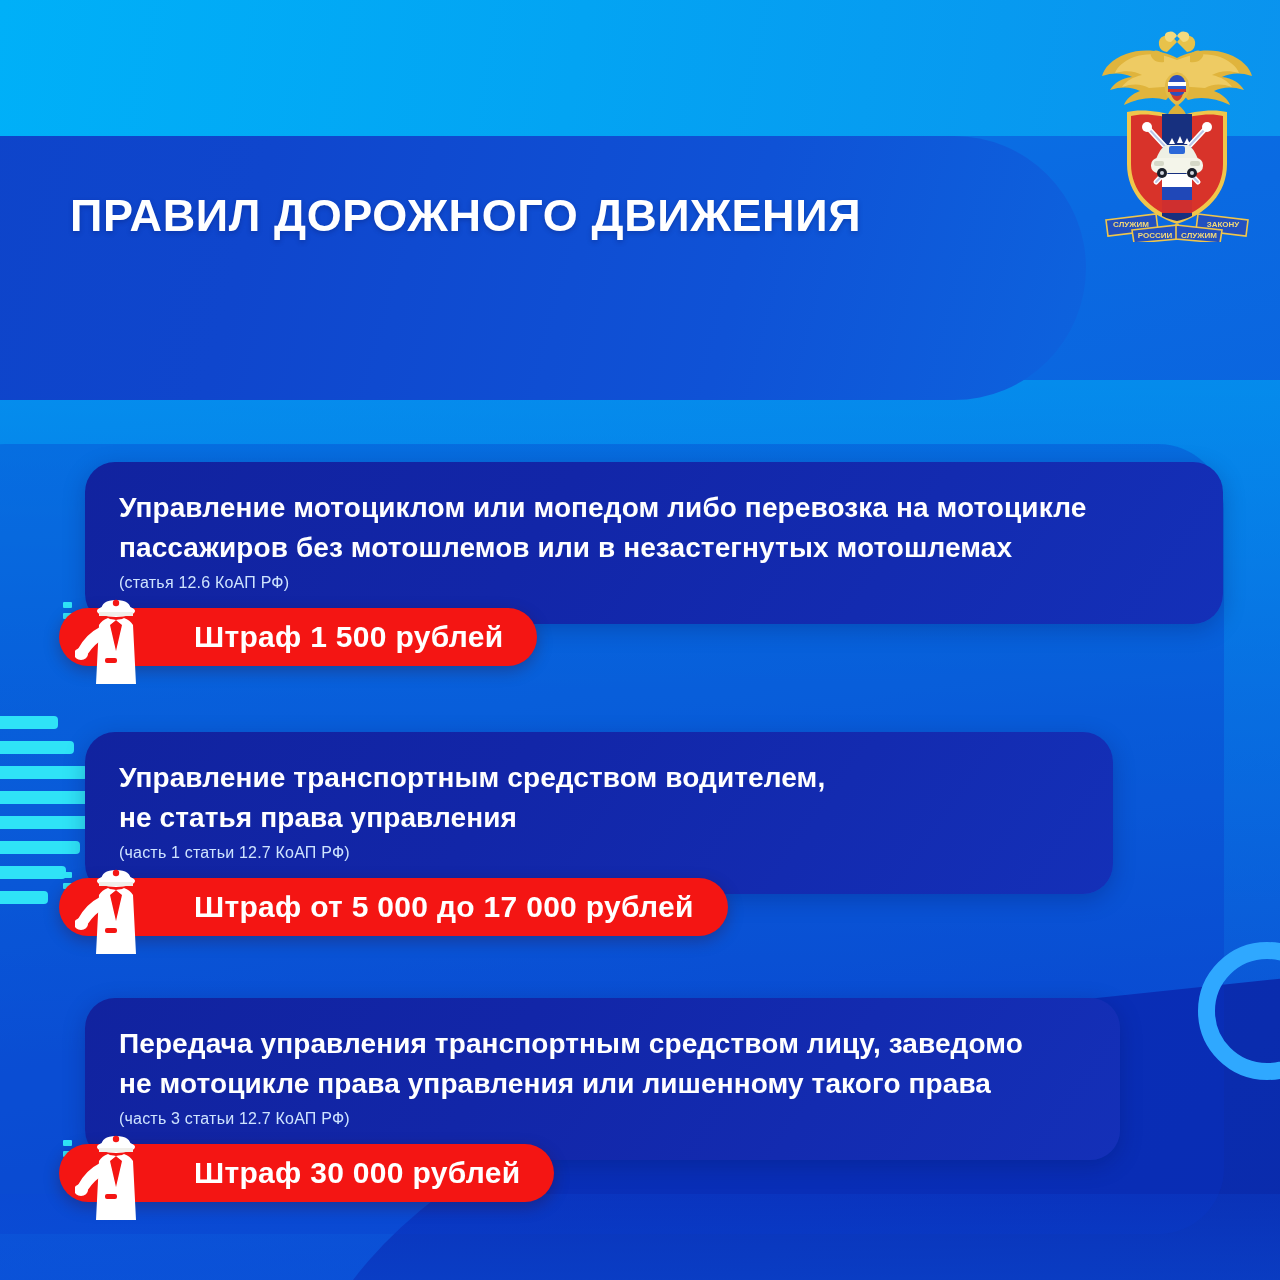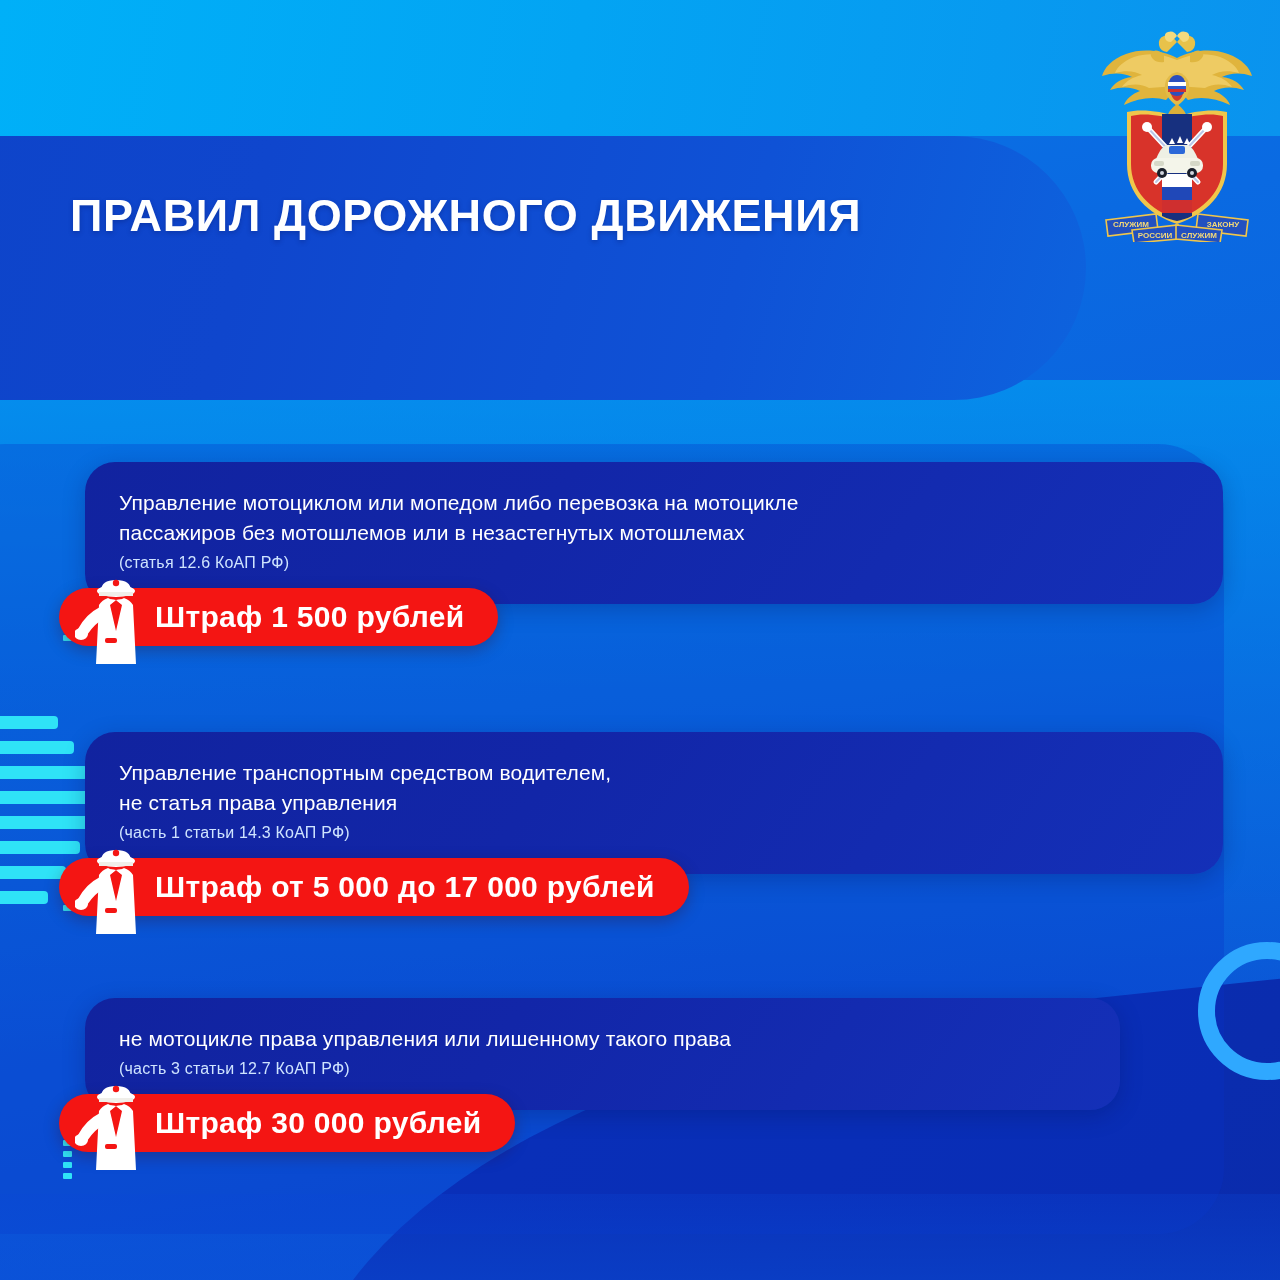--- a/index.html
+++ b/index.html
@@ -90,22 +90,22 @@
   .card{
     position:relative;
     background:linear-gradient(125deg,#11239f 0%,#1226a8 40%,#1430b8 100%);
     border-radius:30px;
     padding:26px 34px 30px 34px;
     box-sizing:border-box;
     box-shadow:0 6px 22px rgba(2,16,80,.25);
   }
   .card .line{
     color:#ffffff;
-    font-size:21px;
-    font-weight:normal;
+    font-size:28px;
+    font-weight:bold;
     line-height:1.42;
     letter-spacing:.1px;
     white-space:nowrap;
   }
   .card .ref{
     margin-top:4px;
     color:#cfe4ff;
     font-size:16px;
     font-weight:normal;
     line-height:1.4;
@@ -127,20 +127,21 @@
     box-sizing:border-box;
     box-shadow:0 5px 16px rgba(60,0,0,.28);
   }
   .fine .fine-text{
     color:#ffffff;
     font-size:30px;
     font-weight:bold;
     letter-spacing:.3px;
     white-space:nowrap;
     line-height:1;
+    margin-left:39px;
   }
   .cop{
     position:absolute;left:16px;top:-14px;
     width:72px;height:90px;
     pointer-events:none;
   }
   .cop svg{display:block;width:72px;height:90px;}
 
   
   .tick{position:absolute;width:9px;}
@@ -281,24 +282,24 @@
             <path d="M25 33 q-14 7 -22 22 l9 6 q8 -12 18 -17 z" fill="#ffffff"></path>
             <ellipse cx="6" cy="60" rx="7" ry="6" fill="#ffffff"></ellipse>
             <rect x="30" y="64" width="12" height="5" rx="2" fill="#f41513"></rect>
           </svg>
         </div>
         <div class="fine-text">Штраф 1 500 рублей</div>
       </div>
     </div>
 
     <div class="item" style="top:732px;">
-      <div class="card" style="width:1138px;">
+      <div class="card" style="width:1028px;">
         <div class="line">Управление транспортным средством водителем,</div>
         <div class="line">не статья права управления</div>
-        <div class="ref">(часть 1 статьи 14.3 КоАП РФ)</div>
+        <div class="ref">(часть 1 статьи 12.7 КоАП РФ)</div>
       </div>
       <div class="tick" style="left:-22px;top:140px;">
         <i></i>
           <i></i>
           <i></i>
           <i></i>
       </div>
       <div class="fine">
         <div class="cop">
           <svg viewBox="0 0 72 90" xmlns="http://www.w3.org/2000/svg">
@@ -314,20 +315,21 @@
             <ellipse cx="6" cy="60" rx="7" ry="6" fill="#ffffff"></ellipse>
             <rect x="30" y="64" width="12" height="5" rx="2" fill="#f41513"></rect>
           </svg>
         </div>
         <div class="fine-text">Штраф от 5 000 до 17 000 рублей</div>
       </div>
     </div>
 
     <div class="item" style="top:998px;">
       <div class="card" style="width:1035px;">
+        <div class="line">Передача управления транспортным средством лицу, заведомо</div>
         <div class="line">не мотоцикле права управления или лишенному такого права</div>
         <div class="ref">(часть 3 статьи 12.7 КоАП РФ)</div>
       </div>
       <div class="tick" style="left:-22px;top:142px;">
         <i></i>
           <i></i>
           <i></i>
           <i></i>
       </div>
       <div class="fine">

